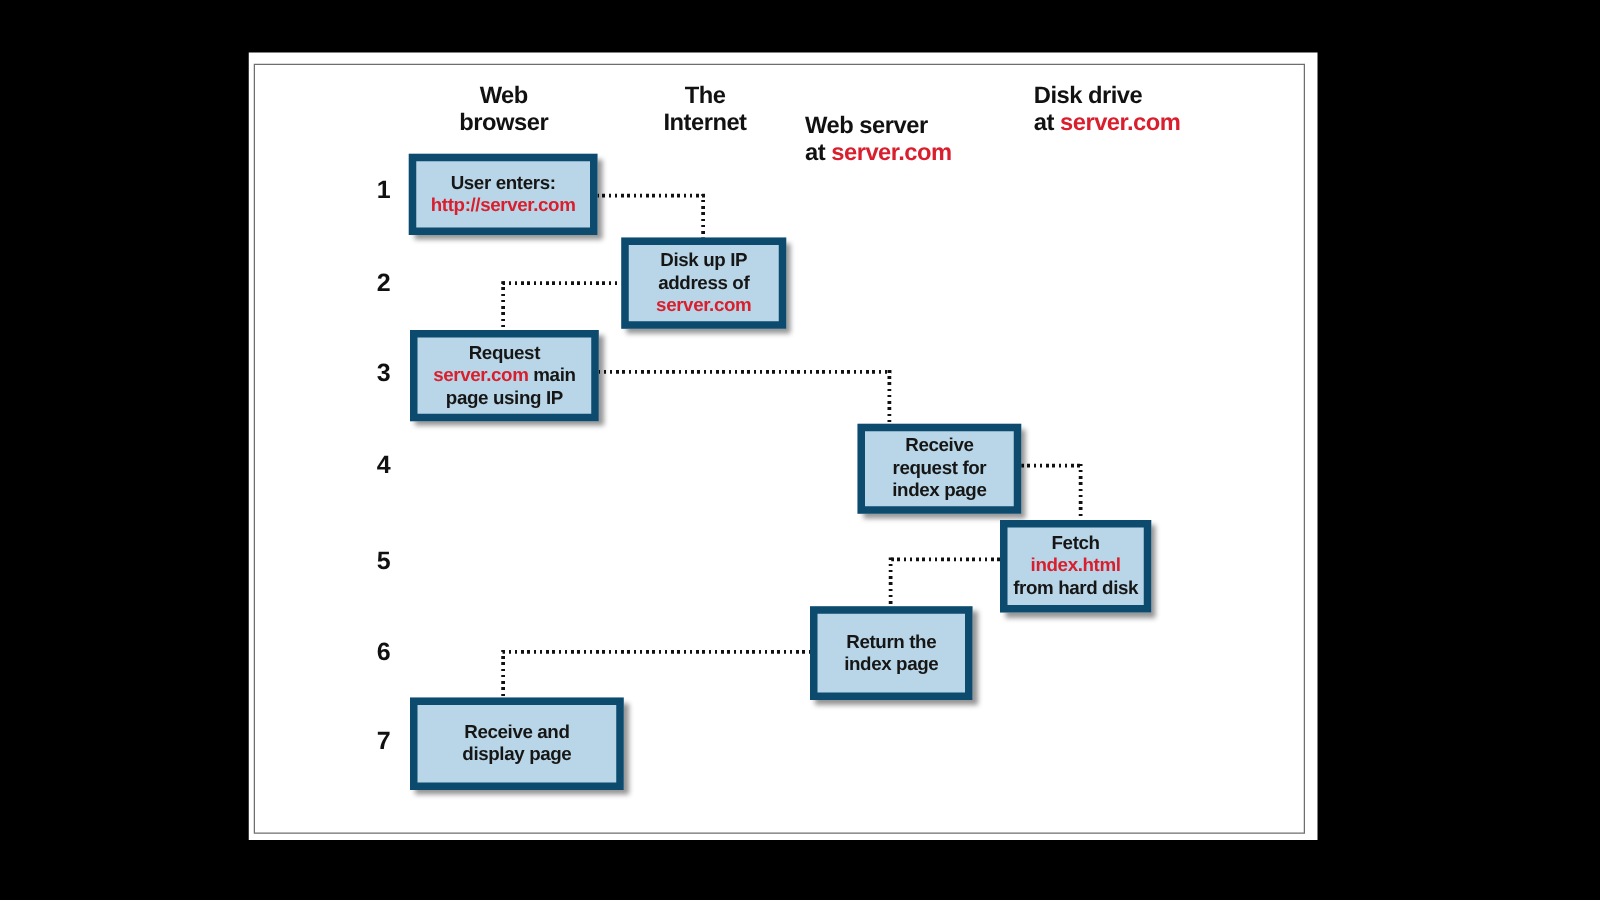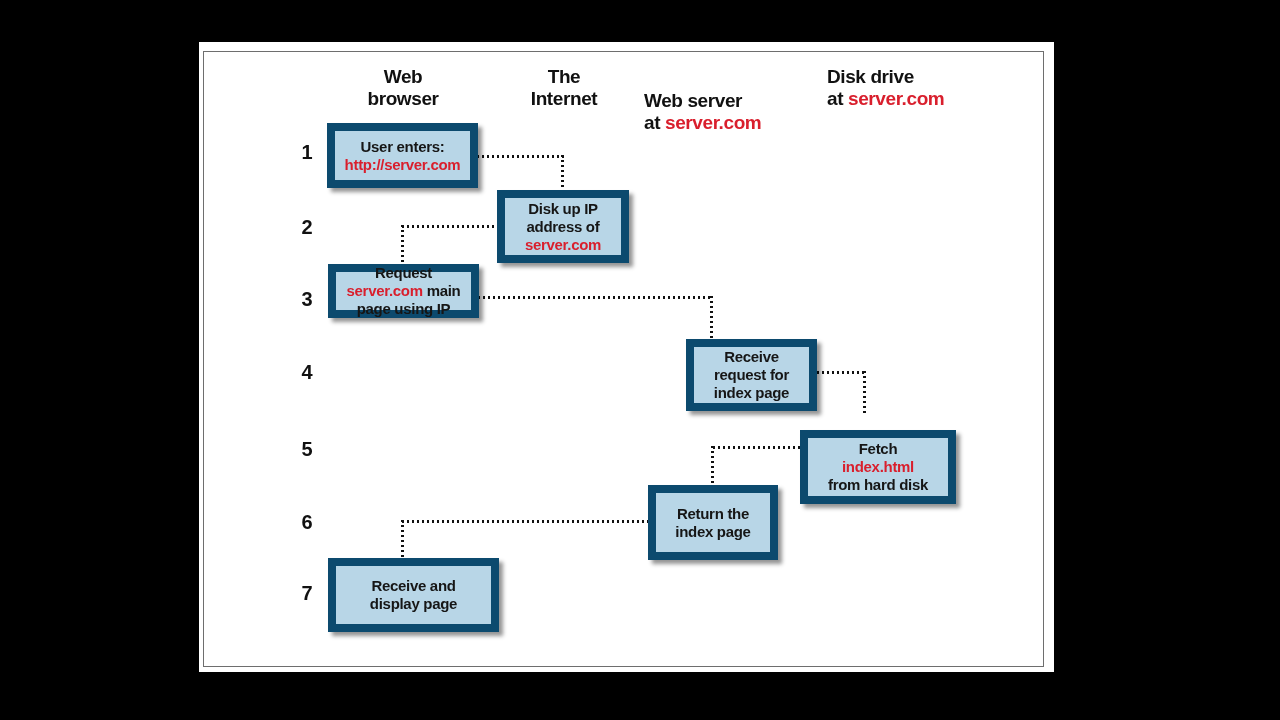--- a/index.html
+++ b/index.html
@@ -23,21 +23,21 @@
     color:#111;letter-spacing:-0.4px;white-space:nowrap;
   }
   .hdr.center{text-align:center;}
   .em{color:#d91f2d;}
   .stepnum{
     position:absolute;width:32px;text-align:center;
     font-weight:bold;font-size:20px;line-height:24px;color:#111;
   }
   .box{
     position:absolute;box-sizing:border-box;
-    background:#b8d6e7;border:8px solid #0c4a6e;
+    background:#b8d6e7;border:6px solid #0c4a6e;
     box-shadow:4px 4px 4px rgba(0,0,0,0.42);
     display:flex;flex-direction:column;justify-content:center;align-items:center;
     text-align:center;font-weight:bold;font-size:15px;line-height:18px;
     color:#161616;letter-spacing:-0.3px;white-space:nowrap;
   }
   .hdot{
     position:absolute;height:3px;
     background-image:repeating-linear-gradient(to right,#111 0,#111 2px,transparent 2px,transparent 5px);
   }
   .vdot{
@@ -95,33 +95,33 @@
     <div><span>User enters:</span></div>
     <div><span class="em">http://server.com</span></div>
   </div>
 
   <div class="box" style="left:497px;top:190px;width:132px;height:73px;">
     <div><span>Disk up IP</span></div>
     <div><span>address of</span></div>
     <div><span class="em">server.com</span></div>
   </div>
 
-  <div class="box" style="left:328px;top:264px;width:151px;height:54px;">
+  <div class="box" style="left:328px;top:264px;width:151px;height:73px;">
     <div><span>Request</span></div>
     <div><span class="em">server.com</span><span> main</span></div>
     <div><span>page using IP</span></div>
   </div>
 
   <div class="box" style="left:647px;top:339px;width:131px;height:72px;margin-left:39px;">
     <div><span>Receive</span></div>
     <div><span>request for</span></div>
     <div><span>index page</span></div>
   </div>
 
-  <div class="box" style="left:800px;top:430px;width:156px;height:74px;justify-content:center;">
+  <div class="box" style="left:800px;top:416px;width:121px;height:74px;justify-content:center;">
     <div><span>Fetch</span></div>
     <div><span class="em">index.html</span></div>
     <div><span>from hard disk</span></div>
   </div>
 
   <div class="box" style="left:648px;top:485px;width:130px;height:75px;">
     <div><span>Return the</span></div>
     <div><span>index page</span></div>
   </div>
 

